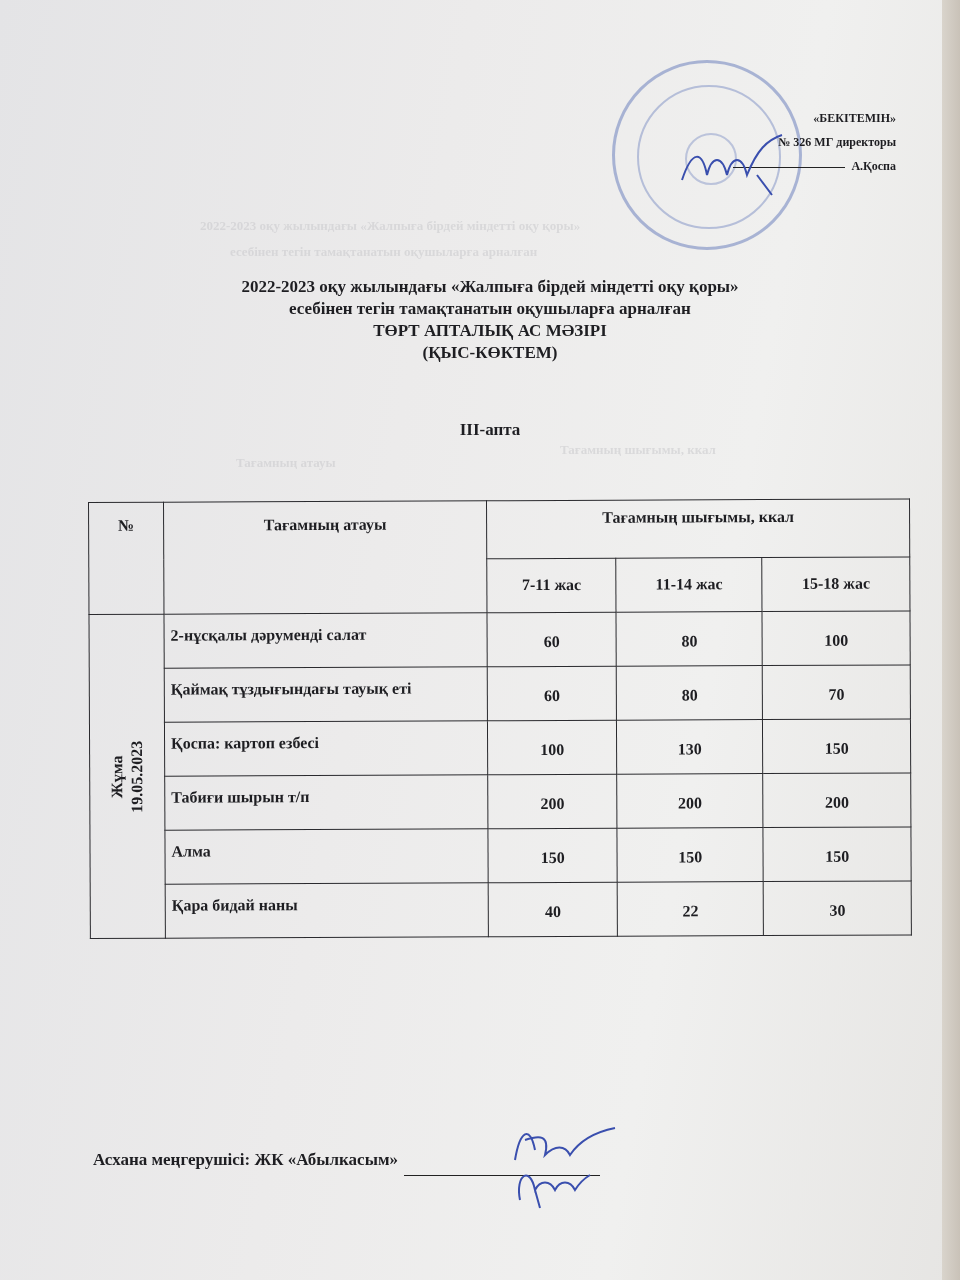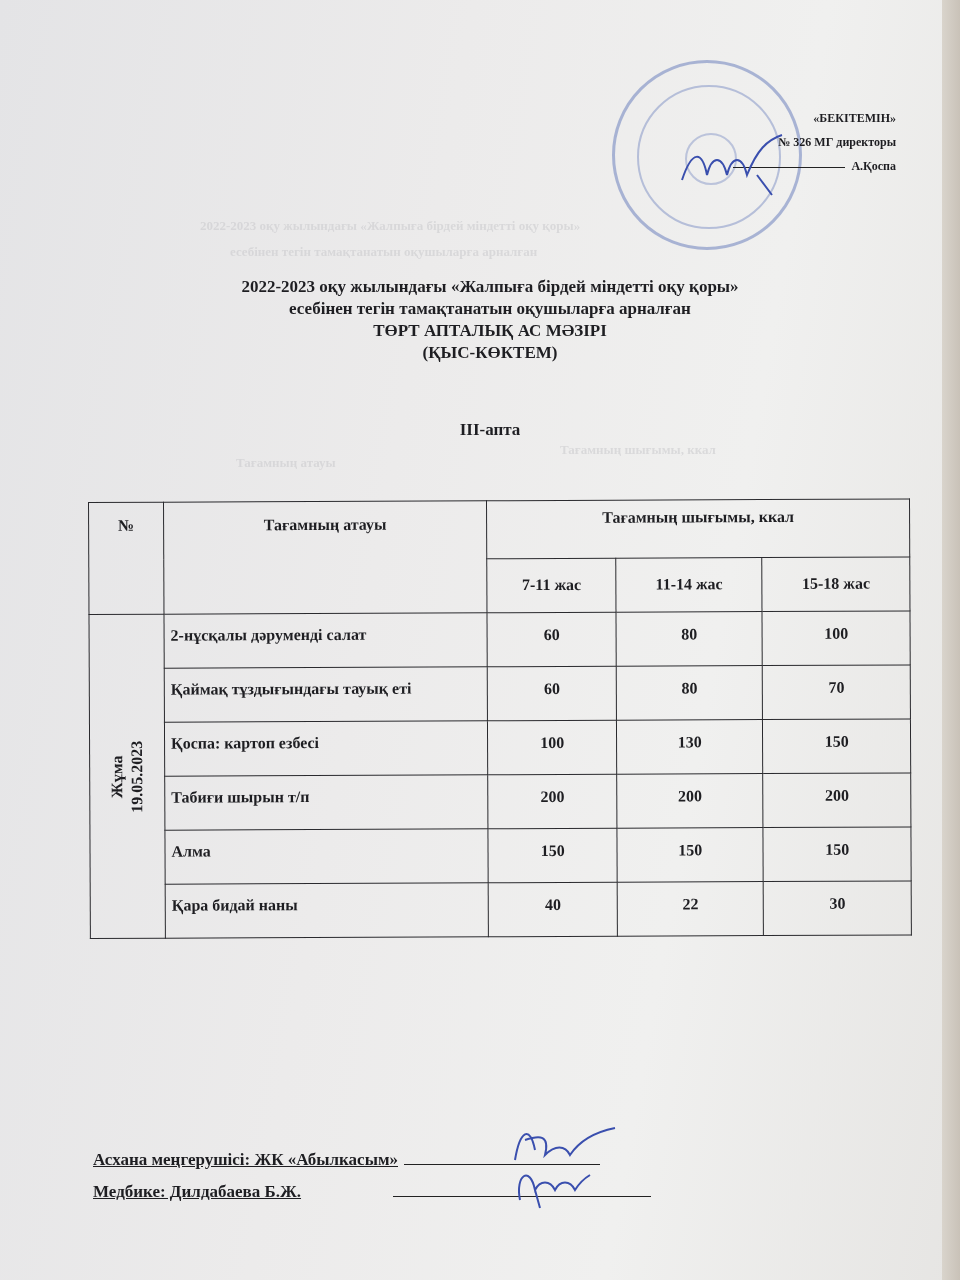--- a/index.html
+++ b/index.html
@@ -20,23 +20,23 @@
   .week{position:absolute;left:0;top:420px;width:980px;text-align:center;font-weight:bold;font-size:17px;}
   table.menu{position:absolute;left:88px;top:502px;width:822px;border-collapse:collapse;transform:rotate(-0.25deg);transform-origin:left top;}
   table.menu td, table.menu th{border:1px solid #2a2a2e;font-weight:bold;font-size:16px;}
   th.h-no{width:62px;height:96px;vertical-align:top;padding-top:14px;}
   th.h-name{width:320px;vertical-align:top;padding-top:14px;}
   th.h-out{height:44px;vertical-align:top;padding-top:8px;}
   th.h-age{height:48px;font-size:17px;}
   td.day{text-align:center;vertical-align:middle;width:62px;}
   td.day .vert{display:inline-block;transform:rotate(-90deg);white-space:nowrap;font-size:16px;line-height:20px;}
   td.name{height:40px;padding-left:6px;vertical-align:top;padding-top:12px;font-size:15px;}
-  td.val{text-align:center;vertical-align:top;padding-top:13px;font-size:15px;}
+  td.val{text-align:center;vertical-align:top;padding-top:20px;font-size:15px;}
   .footer{position:absolute;left:93px;top:1144px;font-weight:bold;font-size:17px;line-height:32px;}
-  .footer .row{display:flex;align-items:flex-start;text-decoration:underline;}
+  .footer .row{display:flex;align-items:flex-end;}
   .footer .fl{display:inline-block;border-bottom:1px solid #222;height:20px;}
 </style>
 </head>
 <body>
 
 <div class="page">
   <div class="page-edge"></div>
 
   <div class="ghost" style="left:200px;top:218px;">2022-2023 оқу жылындағы «Жалпыға бірдей міндетті оқу қоры»</div>
   <div class="ghost" style="left:230px;top:244px;">есебінен тегін тамақтанатын оқушыларға арналған</div>
@@ -118,24 +118,20 @@
       <td class="val">30</td>
     </tr>
   </tbody>
     </table>
 
   <div class="footer">
     <div class="row">
       <span>Асхана меңгерушісі: ЖК «Абылкасым»</span>
       <span class="fl" style="width:196px;margin-left:6px;"></span>
     </div>
-    <div class="row">
-      <span>Медбике: Дилдабаева Б.Ж.</span>
-      <span class="fl" style="width:258px;margin-left:92px;"></span>
-    </div>
   </div>
   <svg class="signature" style="left:505px;top:1120px;" width="120" height="50">
     <path d="M10 40 C15 10, 25 5, 30 30 M20 20 C35 15, 45 15, 40 35 C50 25, 60 25, 65 35 C75 20, 90 12, 110 8"></path>
   </svg>
   <svg class="signature" style="left:505px;top:1160px;" width="90" height="50">
     <path d="M15 40 C10 15, 25 5, 30 30 C35 20, 45 20, 50 30 C55 20, 65 20, 70 30 C75 22, 80 18, 85 15 M30 30 L35 48"></path>
   </svg>
 </div>
 
 </body></html>

